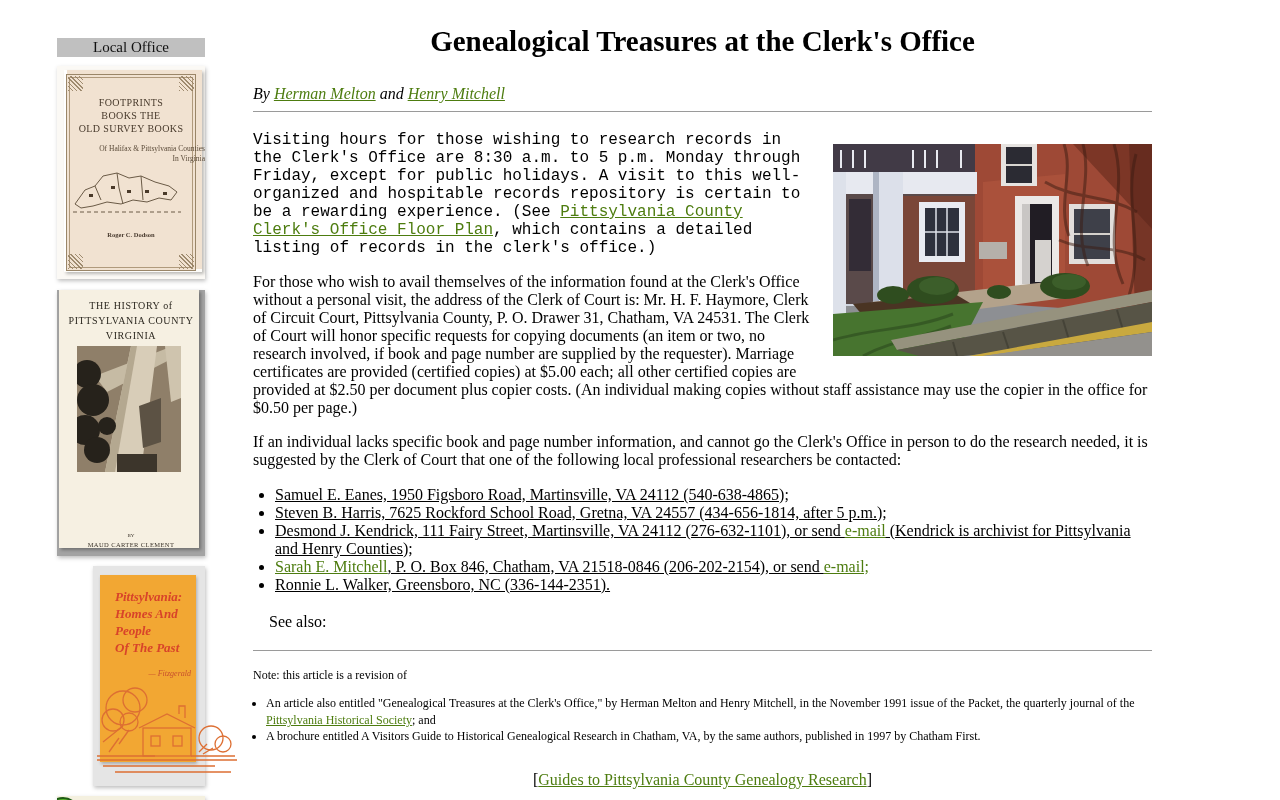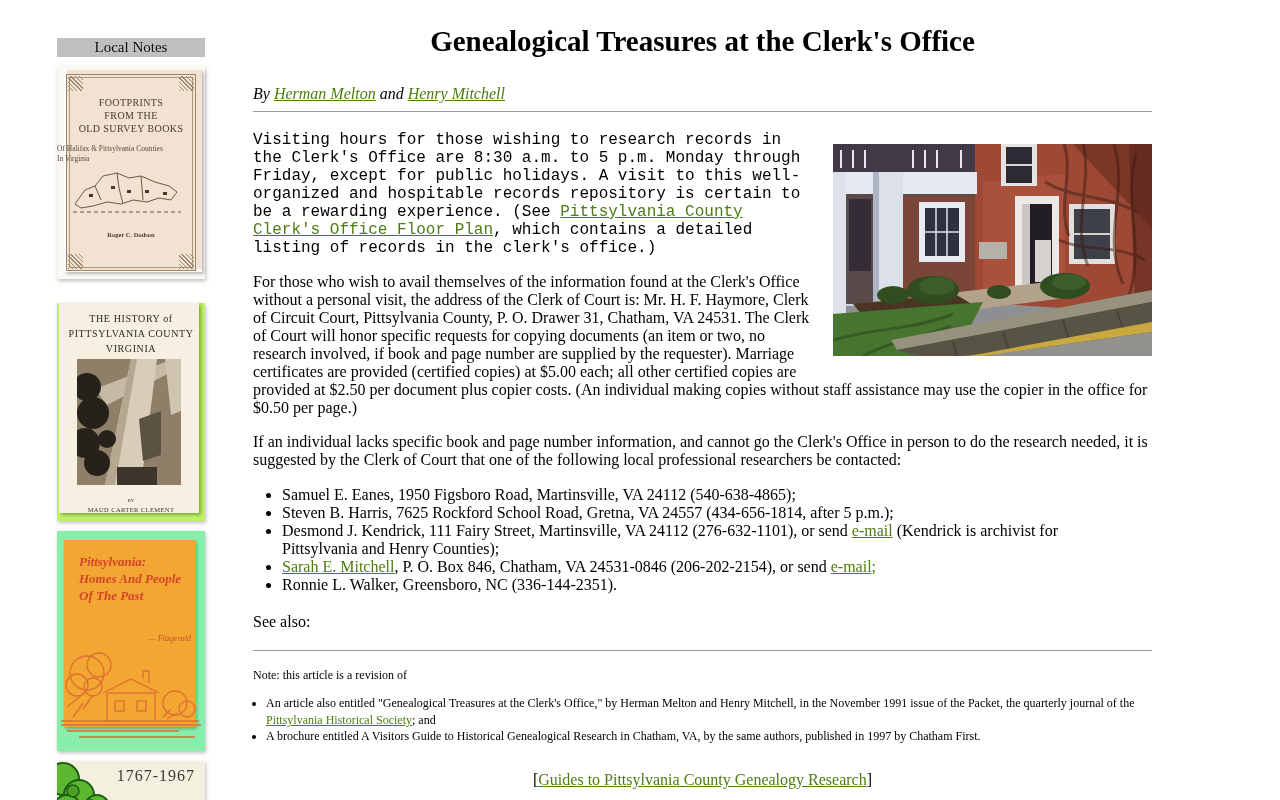--- a/index.html
+++ b/index.html
@@ -7,36 +7,36 @@
   .page { position:relative; width:1280px; height:800px; overflow:hidden;
           font-family:"Liberation Serif", serif; color:#000; background:#fff; }
 
   
   .sidebar { position:absolute; left:57px; top:38px; width:148px; }
   .sb-header { background:#c0c0c0; height:19px; text-align:center;
                font-size:15px; line-height:19px; color:#111; }
   .book { display:block; position:relative; text-decoration:none; color:inherit;
           box-shadow:1px 2px 4px rgba(0,0,0,0.25); }
   .book1 { margin-top:9px;  height:213px; background:#fbf9f5; }
-  .book2 { margin-top:24px; height:218px; background:#bef264; }
-  .book3 { margin-top:10px; height:220px; background:#86efac; }
+  .book2 { margin-top:11px; height:266px; background:#a3a3a3; }
+  .book3 { margin-top:10px; height:220px; background:#e5e5e5;margin-left:36px; }
   .book4 { margin-top:10px; height:200px; background:#f4f0df; }
 
   .b1-cover { position:absolute; left:7px; top:4px; right:3px; bottom:7px;
               background:#f1e2d1; border-left:3px solid #fff; border-bottom:3px solid #fdfcf9;
               box-shadow:2px 2px 3px rgba(0,0,0,0.25); }
   .b1-frame { position:absolute; left:9px; top:8px; right:9px; bottom:8px;
               border:1px solid #9a8668; box-shadow:inset 0 0 0 2px #f1e2d1, inset 0 0 0 3px #b09a7c; }
   .b1-corner { position:absolute; width:15px; height:15px;
                background:repeating-linear-gradient(45deg,#8a7556 0 1px,transparent 1px 3px); opacity:.8; }
   .b1-corner.tl{left:11px;top:10px;} .b1-corner.tr{right:11px;top:10px;}
   .b1-corner.bl{left:11px;bottom:10px;} .b1-corner.br{right:11px;bottom:10px;}
   .b1-title { position:absolute; top:30px; left:0; right:0; text-align:center;
               font-weight:normal; font-size:10px; line-height:13px; color:#483a2c; letter-spacing:.4px;}
-  .b1-sub { position:absolute; top:78px; left:0; right:0; text-align:left;
+  .b1-sub { position:absolute; top:78px; left:0; right:0; text-align:right;
             font-size:7.5px; line-height:10px; color:#5a4a38; }
   .b1-map { position:absolute; top:100px; left:14px; }
   .b1-author { position:absolute; top:165px; left:0; right:0; text-align:center;
                font-weight:bold; font-size:6.5px; color:#4a3c30; }
 
   .b2-cover { position:absolute; left:2px; top:0; right:6px; bottom:8px; background:#f6f0e2;
               box-shadow:2px 2px 3px rgba(0,0,0,0.3); }
   .b2-title { position:absolute; top:8px; left:0; right:0; text-align:center;
               font-size:10px; line-height:15px; color:#2c2820; letter-spacing:.6px; }
   .b2-photo { position:absolute; left:20px; top:56px; width:104px; height:126px; overflow:hidden; }
@@ -58,52 +58,52 @@
   .main { position:absolute; left:253px; top:0; width:899px; }
   h1.title { margin:26px 0 0; font-size:29px; line-height:1.1; text-align:center; font-weight:bold; }
   .byline { margin:27px 0 8px; font-style:italic; font-size:16px; }
   hr.rule { border:none; border-top:1px solid #9a9a9a; margin:0; }
   a.lnk { color:#4d7c0f; text-decoration:underline; cursor:pointer; }
   .article { font-size:16px; line-height:18px; }
   .photo { float:right; width:319px; height:212px; margin:13px 0 10px 14px; }
   .photo svg { display:block; }
   p.body { margin:19px 0 0;font-family:Liberation Mono, monospace; }
   p.body2 { margin:16px 0 0; }
-  ul.blist { margin:17px 16px 0; padding-left:13px; }
+  ul.blist { margin:17px 9px 0; padding-left:13px;text-decoration:underline; }
   ul.blist li { margin:0; }
-  p.seealso { margin:19px 0 0; }
+  p.seealso { margin:19px 16px 0; }
   ul.blist2 { margin:15px 0 0; padding-left:13px; }
   hr.rule2 { margin:19px 0 0; }
   .note { font-size:12px; line-height:16.5px; }
   .note p { margin:16px 0 0; }
   .note ul { margin:12px 0 0; padding-left:13px; }
   .note li { margin:0; }
   .footer { text-align:center; margin-top:26px; font-size:16px; line-height:18px; }
   .it { }
 </style>
 </head>
 <body>
 
 <div class="page">
 
   <aside class="sidebar">
     <div class="sb-header">
-      <span>Local Notes</span>
+      <span>Local Office</span>
     </div>
 
     <a class="book book1">
       <span class="b1-cover"></span>
       <span class="b1-frame"></span>
       <span class="b1-corner tl"></span>
       <span class="b1-corner tr"></span>
       <span class="b1-corner bl"></span>
       <span class="b1-corner br"></span>
       <span class="b1-title">
         <span>FOOTPRINTS</span><br>
-        <span>FROM THE</span><br>
+        <span>BOOKS THE</span><br>
         <span>OLD SURVEY BOOKS</span>
       </span>
       <span class="b1-sub">
         <span>Of Halifax &amp; Pittsylvania Counties</span><br>
         <span>In Virginia</span>
       </span>
       <span class="b1-map">
         <svg width="112" height="58" viewBox="0 0 112 58">
           <g fill="none" stroke="#6a5a46" stroke-width="1">
             <path d="M4,38 L14,24 L24,20 L32,10 L46,7 L58,12 L70,10 L84,16 L98,20 L106,26 L100,34 L88,32 L76,36 L62,34 L50,38 L36,36 L22,40 L10,42 Z"></path>
@@ -312,21 +312,21 @@
       <p class="body"><span>Visiting hours for those wishing to research records in the Clerk's Office are 8:30 a.m. to 5 p.m. Monday through Friday, except for public holidays. A visit to this well-organized and hospitable records repository is certain to be a rewarding experience. (See </span><a class="lnk">Pittsylvania County Clerk's Office Floor Plan</a><span>, which contains a detailed listing of records in the clerk's office.)</span></p>
 
       <p class="body2"><span>For those who wish to avail themselves of the information found at the Clerk's Office without a personal visit, the address of the Clerk of Court is: Mr. H. F. Haymore, Clerk of Circuit Court, Pittsylvania County, P. O. Drawer 31, Chatham, VA 24531. The Clerk of Court will honor </span><span class="it">specific requests</span><span> for copying documents (an item or two, </span><span class="it">no research involved</span><span>, if book and page number are supplied by the requester). Marriage certificates are provided (certified copies) at $5.00 each; all other certified copies are provided at $2.50 per document plus copier costs. (An individual making copies without staff assistance may use the copier in the office for $0.50 per page.)</span></p>
 
       <p class="body2">If an individual lacks specific book and page number information, and cannot go the Clerk's Office in person to do the research needed, it is suggested by the Clerk of Court that one of the following local professional researchers be contacted:</p>
 
       <ul class="blist">
         <li><span>Samuel E. Eanes, 1950 Figsboro Road, Martinsville, VA 24112 (540-638-4865);</span></li>
         <li><span>Steven B. Harris, 7625 Rockford School Road, Gretna, VA 24557 (434-656-1814, after 5 p.m.);</span></li>
         <li><span>Desmond J. Kendrick, 111 Fairy Street, Martinsville, VA 24112 (276-632-1101), or send </span><a class="lnk">e-mail</a><span> (Kendrick is archivist for Pittsylvania and Henry Counties);</span></li>
-        <li><a class="lnk">Sarah E. Mitchell</a><span>, P. O. Box 846, Chatham, VA 24531-0846 (206-202-2154), or send </span><a class="lnk">e-mail;</a></li>
+        <li><a class="lnk">Sarah E. Mitchell</a><span>, P. O. Box 846, Chatham, VA 21518-0846 (206-202-2154), or send </span><a class="lnk">e-mail;</a></li>
         <li><span>Ronnie L. Walker, Greensboro, NC (336-144-2351).</span></li>
       </ul>
 
       <p class="seealso">See also:</p>
 
 
       <hr class="rule rule2">
 
       <div class="note">
         <p>Note: this article is a revision of</p>

